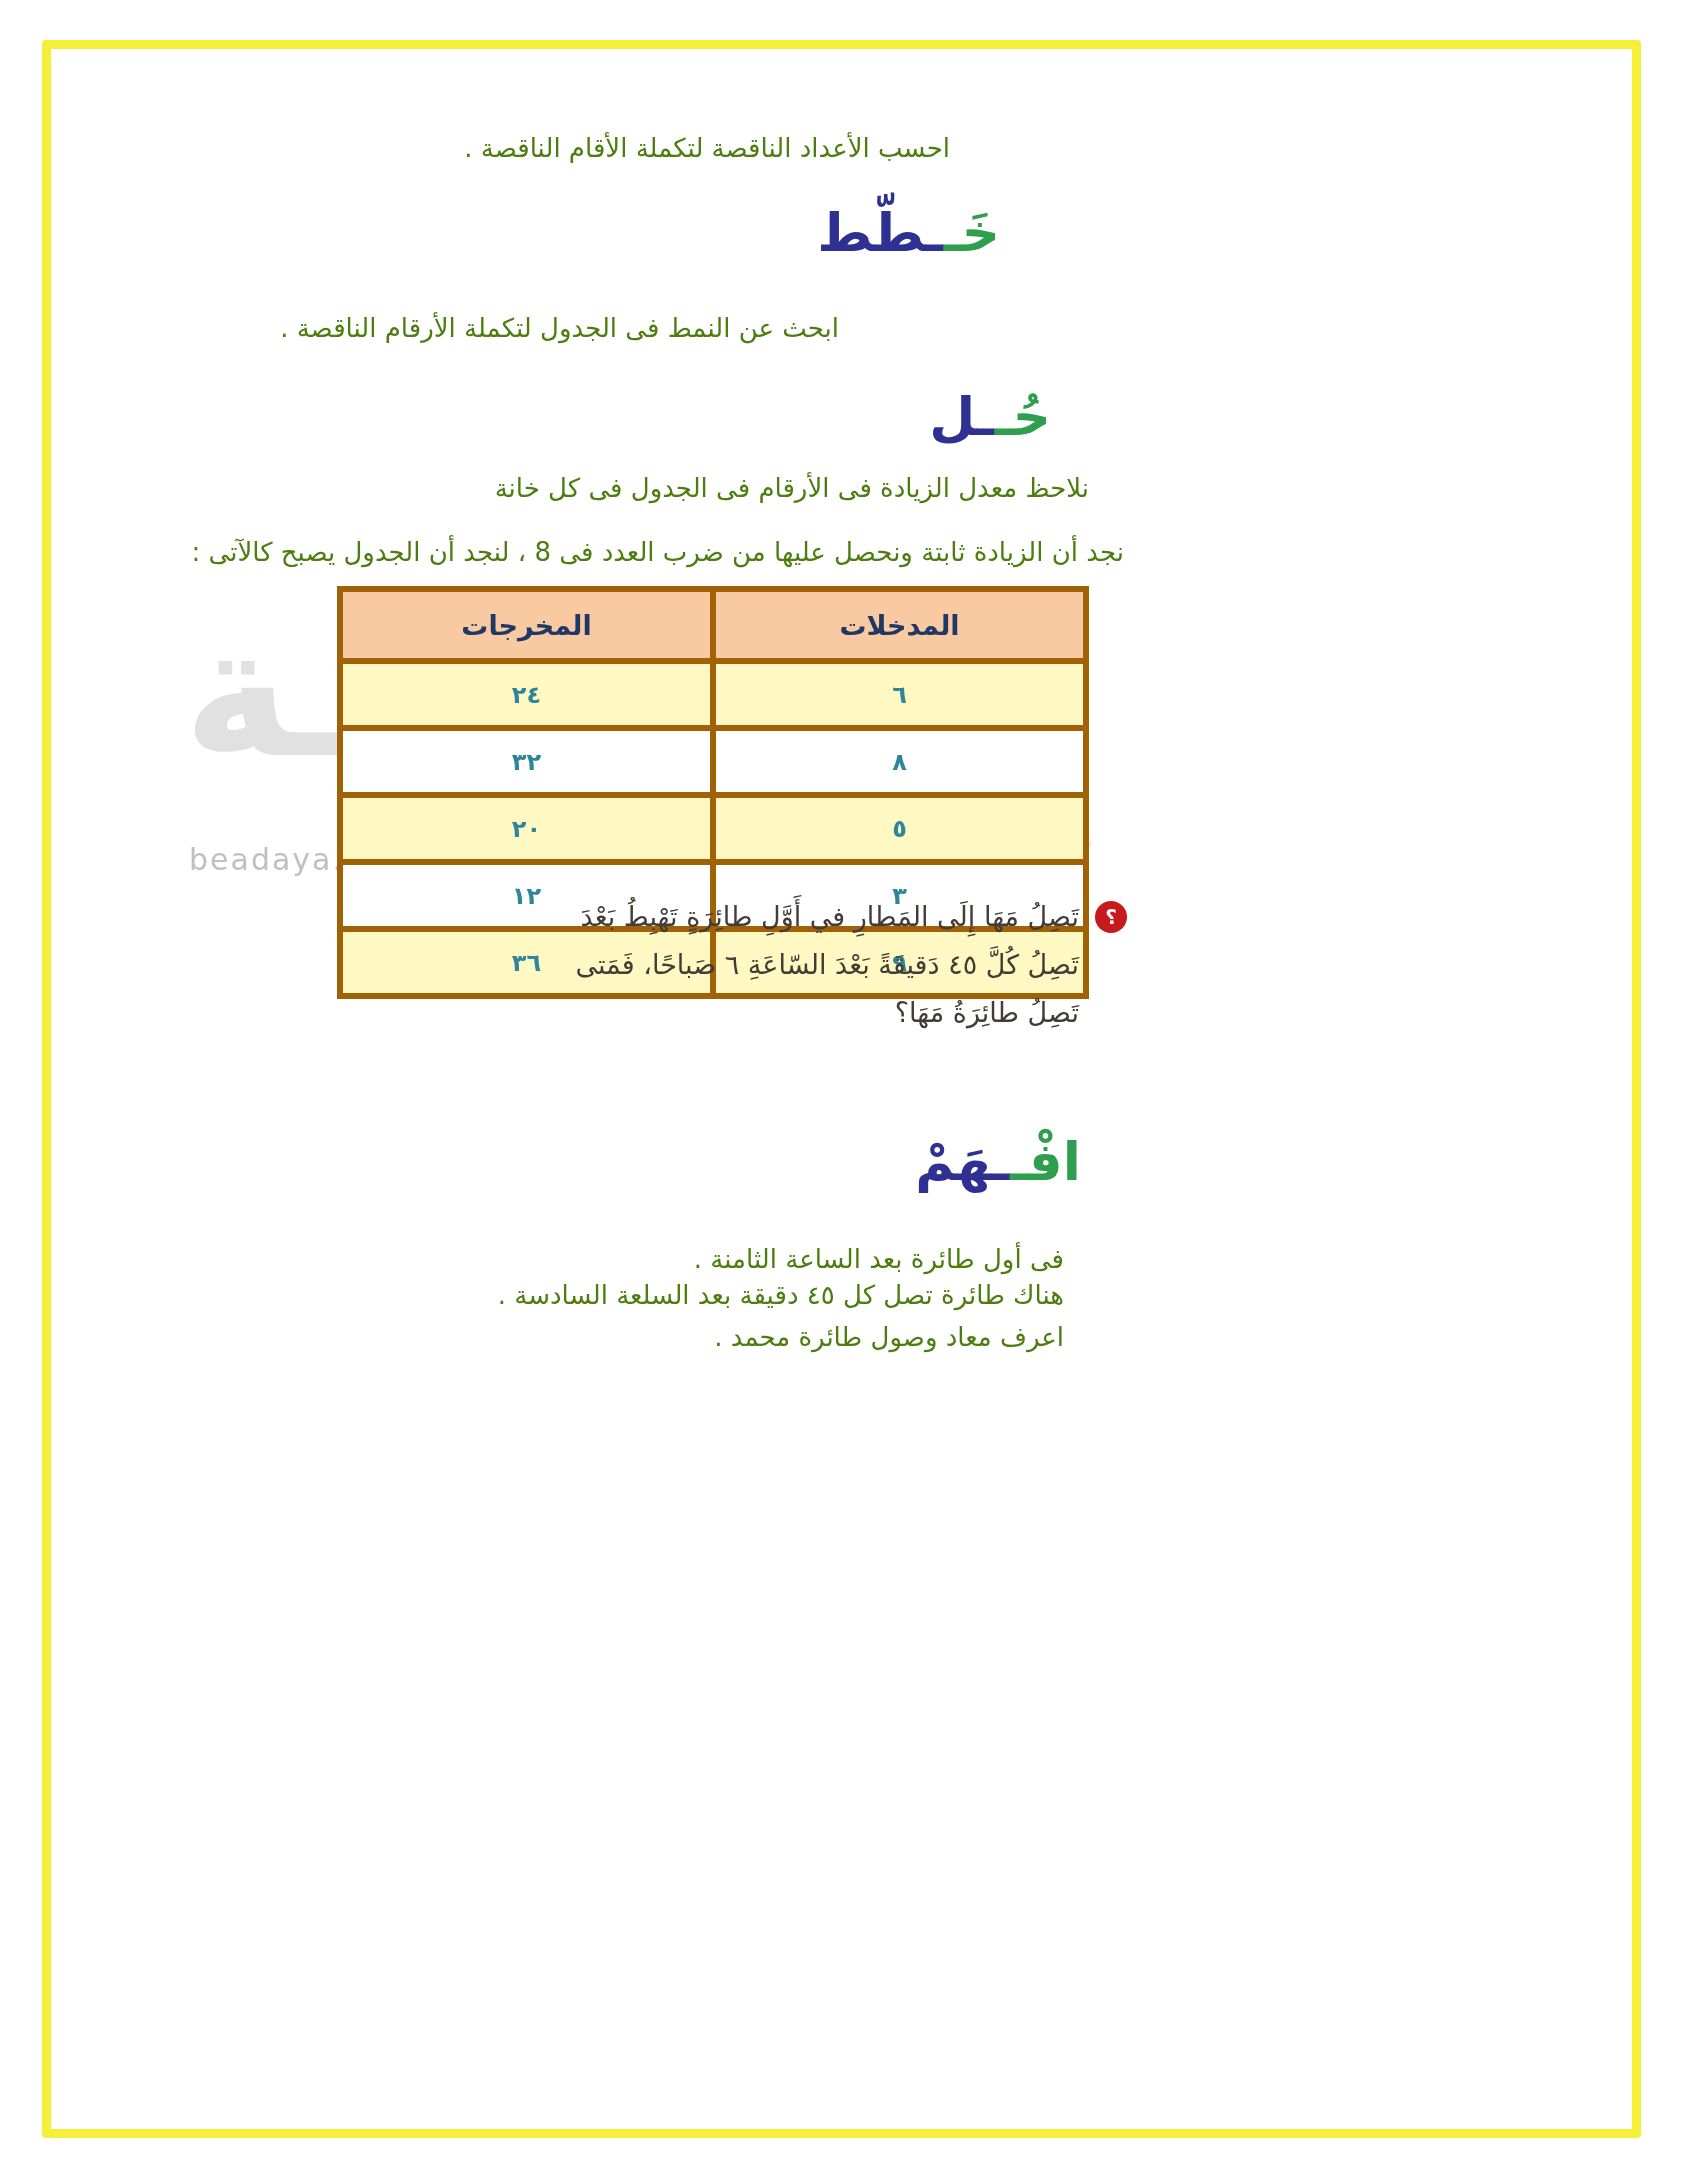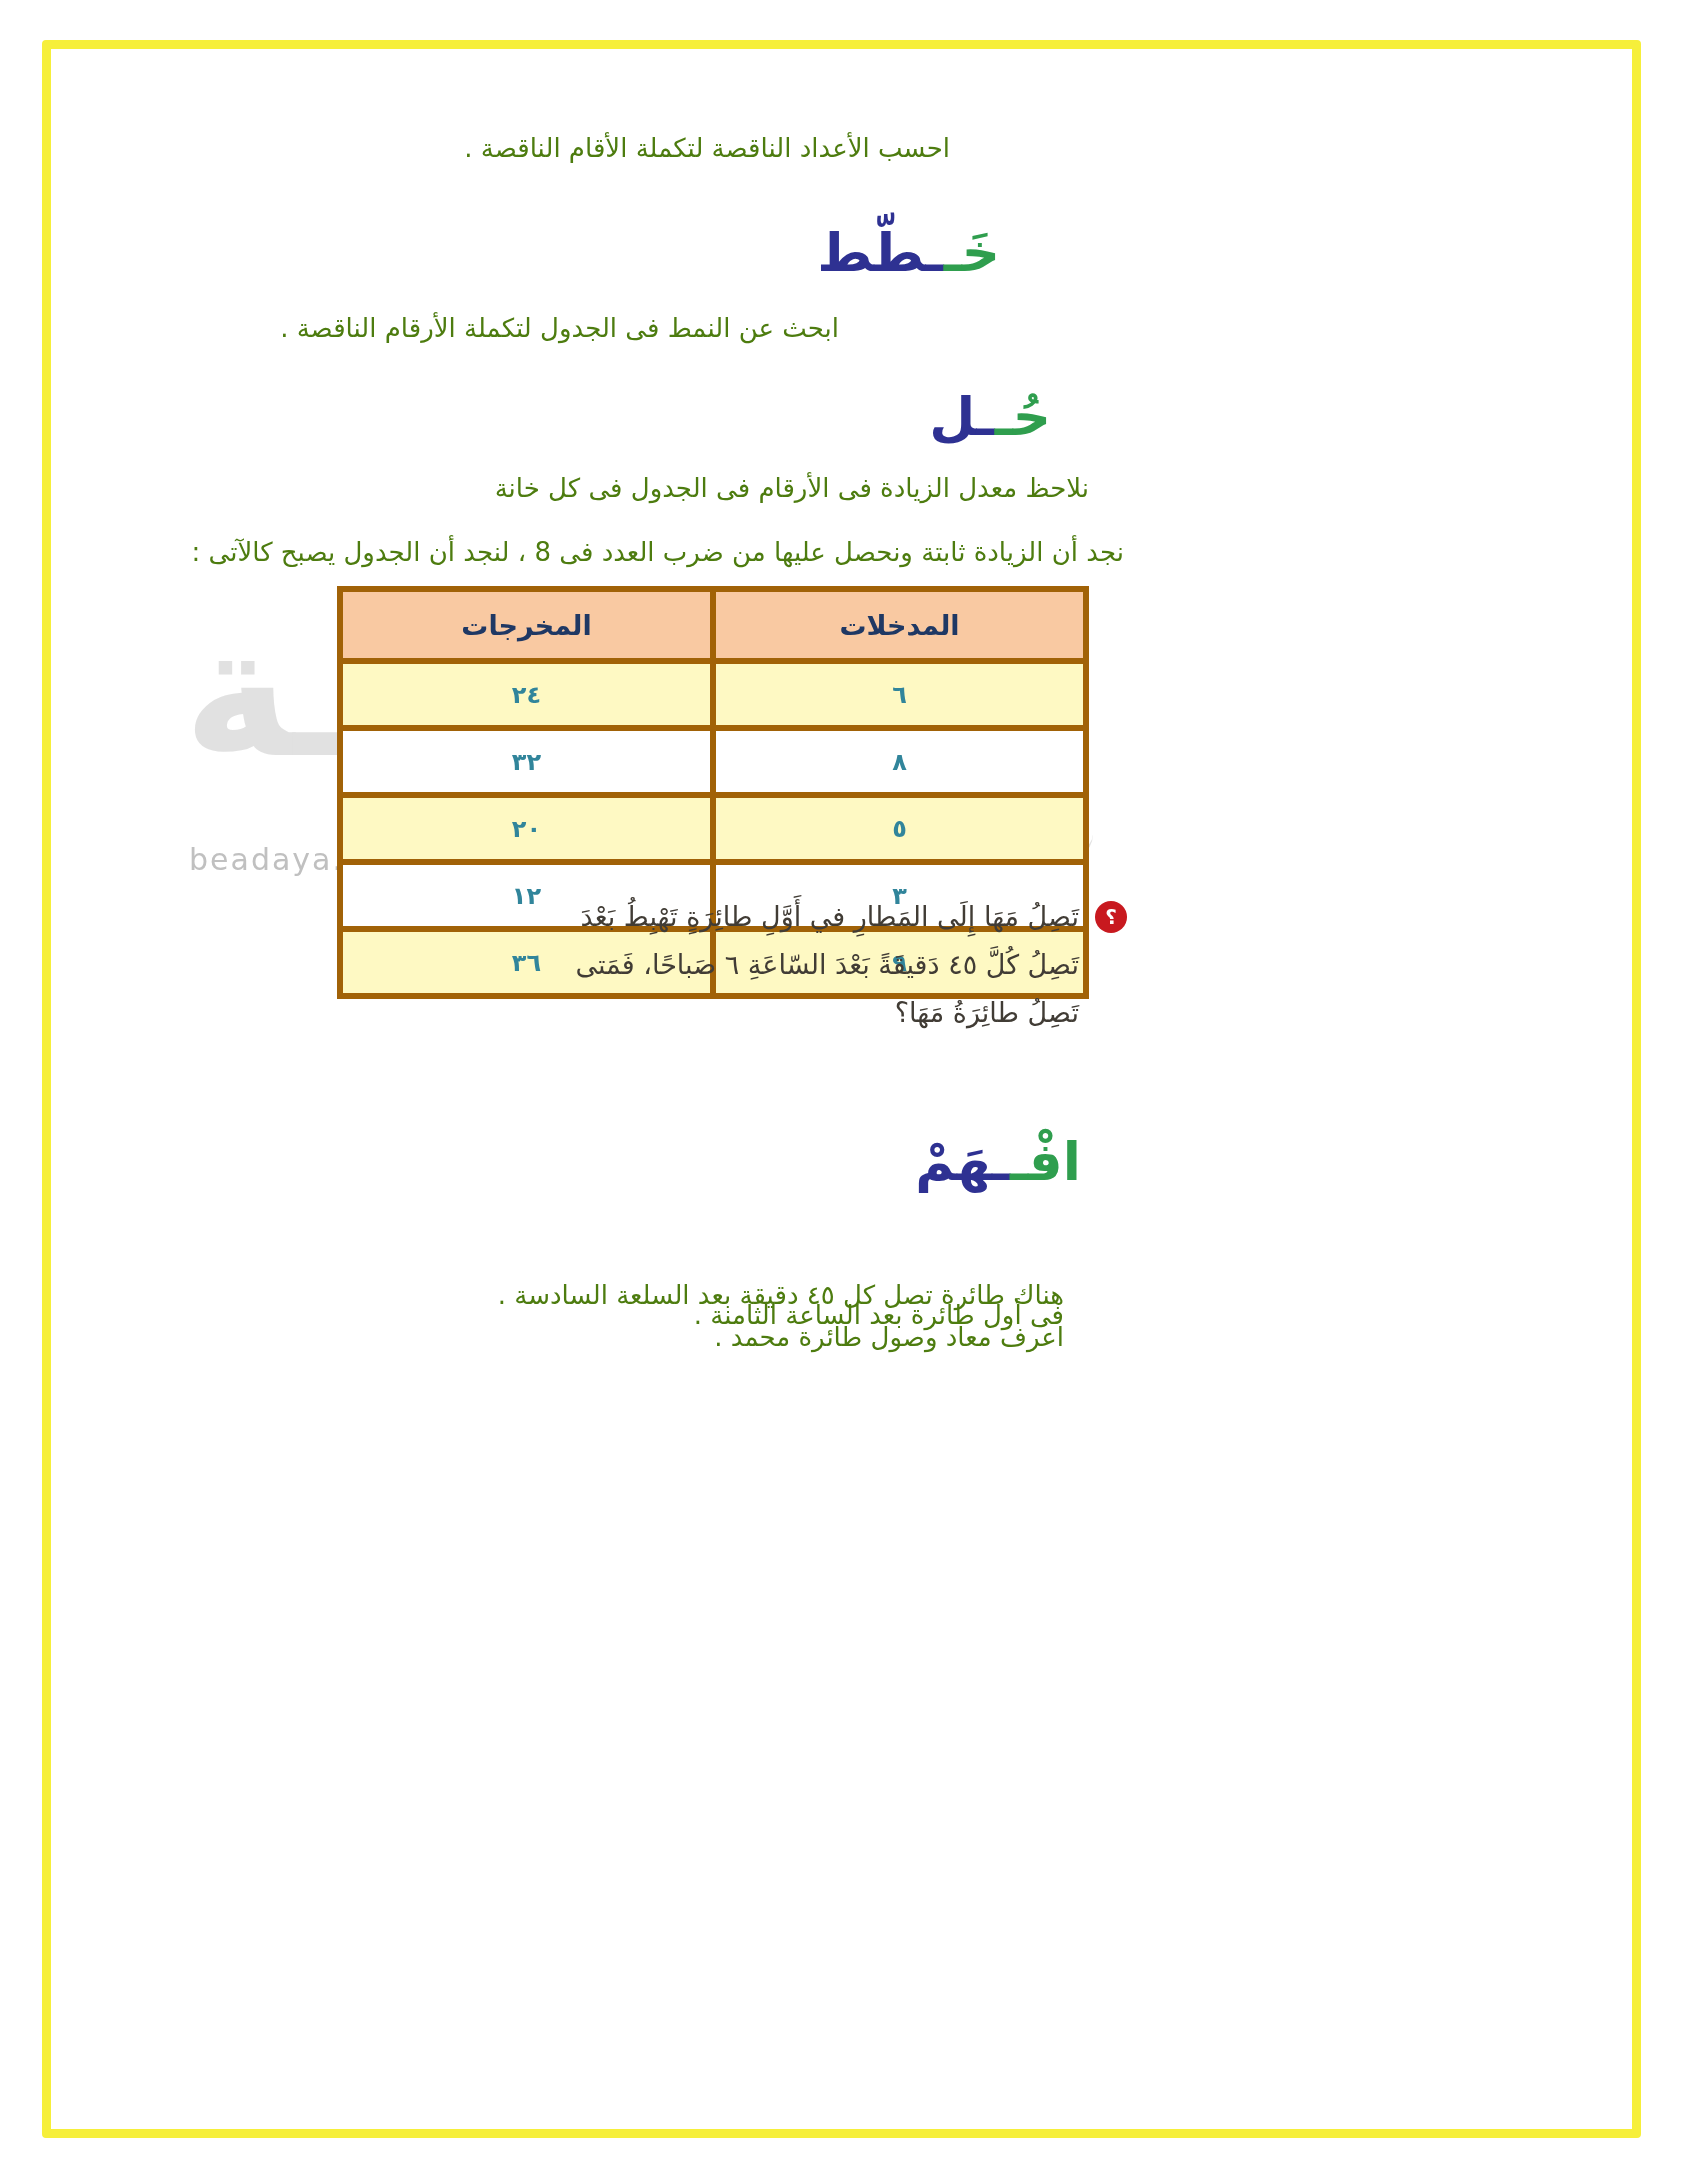--- a/index.html
+++ b/index.html
@@ -112,21 +112,21 @@
     <div class="wm-swoosh"></div>
     <div class="wm-circle"></div>
     <div class="wm-nib"></div>
     <div class="wm-nib-hole"></div>
     <div class="wm-text">بـدايـة</div>
     <div class="wm-caption">beadaya.com | موقع بـدايــة التعليمي</div>
   </div>
 
   <div class="abs body-text" style="top:133px;right:733px;">احسب الأعداد الناقصة لتكملة الأقام الناقصة .</div>
 
-  <div class="abs heading" style="top:224px;right:683px;">
+  <div class="abs heading" style="top:204px;right:683px;">
     <span class="g">خَـ</span><span class="n">ـطّط</span>
   </div>
 
   <div class="abs body-text" style="top:313px;right:844px;">ابحث عن النمط فى الجدول لتكملة الأرقام الناقصة .</div>
 
   <div class="abs heading" style="top:388px;right:632px;">
     <span class="g">حُـ</span><span class="n">ـل</span>
   </div>
 
   <div class="abs body-text" style="top:473px;right:594px;">نلاحظ معدل الزيادة فى الأرقام فى الجدول فى كل خانة</div>
@@ -167,18 +167,18 @@
     <div class="q-marker">؟</div>
     <div class="p-line">تَصِلُ مَهَا إِلَى المَطارِ في أَوَّلِ طائِرَةٍ تَهْبِطُ بَعْدَ</div>
     <div class="p-line">تَصِلُ كُلَّ ٤٥ دَقيقَةً بَعْدَ السّاعَةِ ٦ صَباحًا، فَمَتى</div>
     <div class="p-line">تَصِلُ طائِرَةُ مَهَا؟</div>
   </div>
 
   <div class="abs heading" style="top:1133px;right:602px;">
     <span class="g">افْـ</span><span class="n">ـهَمْ</span>
   </div>
 
-  <div class="abs body-text" style="top:1300px;right:619px;">فى أول طائرة بعد الساعة الثامنة .</div>
+  <div class="abs body-text" style="top:1244px;right:619px;">فى أول طائرة بعد الساعة الثامنة .</div>
   <div class="abs body-text" style="top:1280px;right:619px;">هناك طائرة تصل كل ٤٥ دقيقة بعد السلعة السادسة .</div>
   <div class="abs body-text" style="top:1322px;right:619px;">اعرف معاد وصول طائرة محمد .</div>
 
 </div>
 
 
 </body></html>

